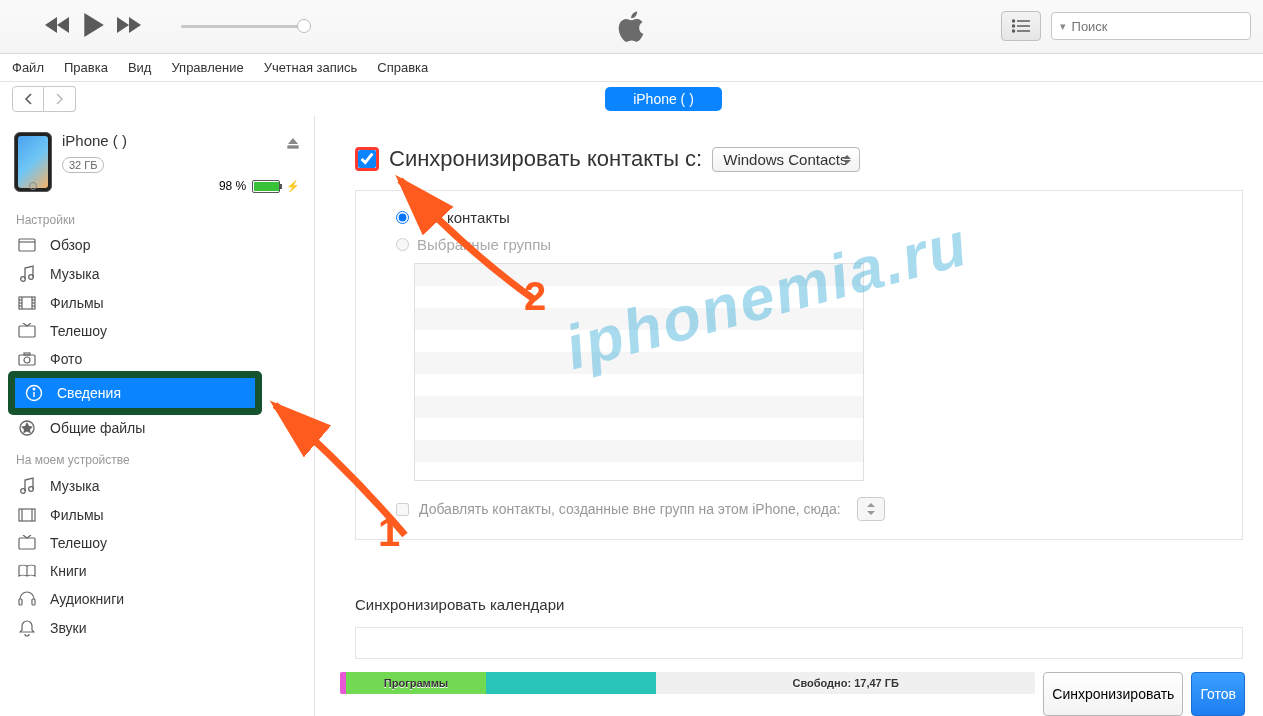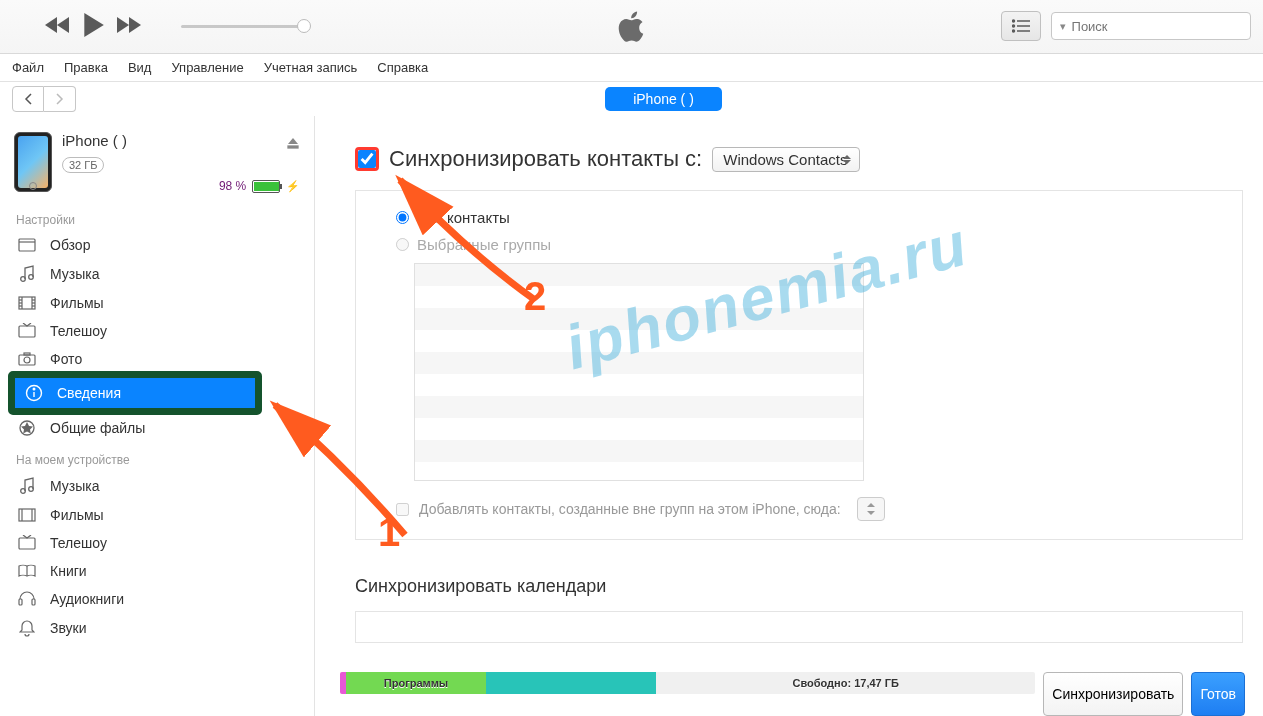--- a/index.html
+++ b/index.html
@@ -36,21 +36,21 @@
   
   .main { display: flex; height: 600px; }
   .sidebar { width: 315px; border-right: 1px solid #e3e3e3; padding: 6px 0; overflow: hidden; }
   .device-block { display: flex; padding: 10px 14px; gap: 10px; position: relative; }
   .device-thumb { width: 38px; height: 60px; background: #222; border-radius: 6px; border: 1px solid #555; position: relative; overflow: hidden; }
   .device-thumb::after { content: ""; position: absolute; inset: 3px; background: linear-gradient(135deg, #4aa3f0, #6fc6f5 50%, #f7b267); border-radius: 3px; }
   .device-thumb::before { content: ""; position: absolute; bottom: 1px; left: 50%; width: 6px; height: 6px; border: 1px solid #888; border-radius: 50%; transform: translateX(-50%); z-index: 2; }
   .device-info { flex: 1; }
   .device-name { font-size: 15px; color: #333; margin-bottom: 6px; }
   .cap-badge { display: inline-block; border: 1px solid #bcbcbc; border-radius: 8px; padding: 1px 6px; font-size: 11px; color: #666; }
-  .battery-row { display: flex; align-items: center; justify-content: flex-end; gap: 6px; margin-top: 6px; font-size: 12px; color: #701a75; }
+  .battery-row { display: flex; align-items: center; justify-content: flex-end; gap: 6px; margin-top: 6px; font-size: 12px; color: #000000; }
   .battery { width: 28px; height: 13px; border: 1px solid #555; border-radius: 2px; position: relative; }
   .battery::after { content: ""; position: absolute; right: -3px; top: 3px; width: 2px; height: 5px; background: #555; }
   .battery-fill { position: absolute; left: 1px; top: 1px; bottom: 1px; width: 96%; background: #3ac13a; }
   .eject-icon { position: absolute; right: 14px; top: 14px; }
   .section-title { font-size: 12px; color: #999; padding: 10px 16px 4px; }
   .side-item { display: flex; align-items: center; gap: 12px; padding: 6px 16px; font-size: 14px; color: #333; cursor: pointer; text-align: center; }
   .side-item .ico { width: 22px; display: flex; justify-content: center; }
   .side-item.selected { background: #0a84ff; color: #fff; }
   .side-item.selected svg { stroke: #fff; fill: none; }
   .red-frame { border: 7px solid #14532d; border-radius: 5px; margin: -2px 52px -2px 8px; padding-left: 8px; }
@@ -64,21 +64,21 @@
   .dropdown::before { content: ""; position: absolute; right: 8px; bottom: 7px; width: 0; height: 0; border-left: 4px solid transparent; border-right: 4px solid transparent; border-top: 4px solid #666; }
   .contacts-panel { border: 1px solid #e4e4e4; margin-top: 18px; padding: 18px 40px; }
   .radio-row { display: flex; align-items: center; gap: 8px; font-size: 15px; color: #333; margin-bottom: 10px; }
   .radio-row.disabled { color: #aaa; }
   .group-list { border: 1px solid #e0e0e0; width: 450px; height: 218px; margin: 8px 0 0 18px; background: repeating-linear-gradient(#f6f6f6 0 22px, #fff 22px 44px); }
   .add-row { display: flex; align-items: center; gap: 10px; font-size: 14px; color: #999; margin-top: 16px; }
   .add-row .stepper { width: 28px; height: 24px; border: 1px solid #ccc; border-radius: 4px; background: #f6f6f6; margin-left: 6px; position: relative; }
   .stepper::before, .stepper::after { content: ""; position: absolute; left: 50%; transform: translateX(-50%); width: 0; height: 0; border-left: 4px solid transparent; border-right: 4px solid transparent; }
   .stepper::before { top: 5px; border-bottom: 4px solid #999; }
   .stepper::after { bottom: 5px; border-top: 4px solid #999; }
-  .cal-header { font-size: 18px; color: #333; margin-top: 36px; }
+  .cal-header { font-size: 15px; color: #333; margin-top: 56px; }
   .cal-box { border: 1px solid #e4e4e4; height: 32px; margin-top: 14px; }
 
   
   .bottom-bar { position: absolute; left: 334px; right: 12px; bottom: 0; height: 44px; display: flex; gap: 8px; padding: 0 6px; background: #fff; }
   .usage { flex: 1; height: 22px; display: flex; border-radius: 2px; overflow: hidden; font-size: 11px; }
   .seg { display: flex; align-items: center; justify-content: center; color: #333; text-shadow: 0 1px 0 #fff; }
   .seg.audio { background: #e858d6; width: 6px; }
   .seg.apps { background: #73d952; width: 140px; font-weight: bold; }
   .seg.other { background: #28c4b8; width: 170px; }
   .seg.free { background: #f0f0f0; flex: 1; }

